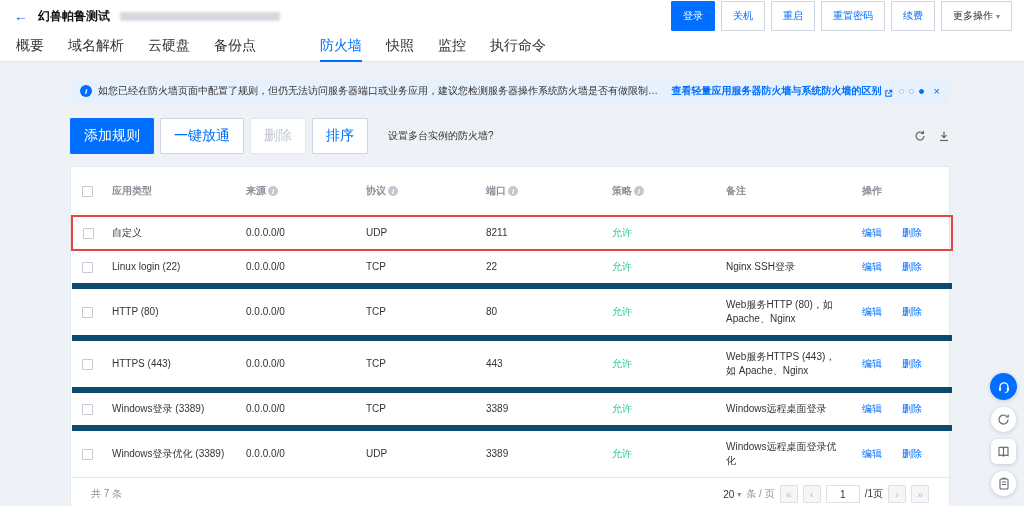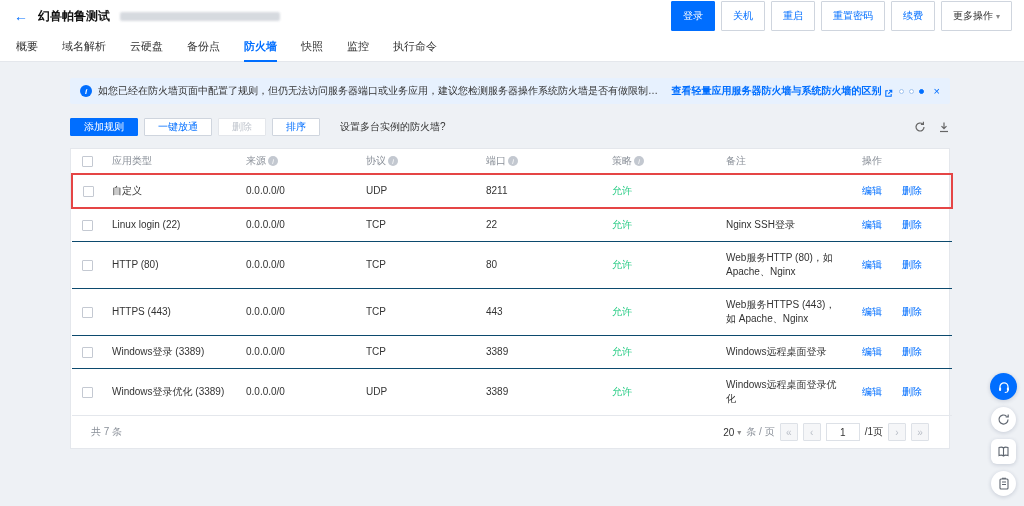--- a/index.html
+++ b/index.html
@@ -14,51 +14,51 @@
   .title { font-size:12px; font-weight:bold; color:#111; }
   .masked { width:160px; height:9px; background:#cdd1d8; border-radius:2px; filter:blur(1px); opacity:.8; }
   .topbar-right { display:flex; align-items:center; gap:6px; }
   .btn { font-size:10px; height:30px; padding:0 11px; border:1px solid #cfd5de; background:#fff; color:#006eff; display:inline-flex; align-items:center; gap:3px; border-radius:1px; cursor:pointer; white-space:nowrap; }
   .btn.primary { background:#006eff; border-color:#006eff; color:#fff; }
   .btn.plain { color:#333; }
   .caret { font-size:8px; color:#888; }
 
   
   .tabbar { height:30px; background:#fff; display:flex; gap:24px; padding:0 16px; border-bottom:1px solid #e4e7ec; }
-  .tab { font-size:11px; color:#333; display:flex; align-items:center; height:30px; border-bottom:2px solid transparent; cursor:pointer; }
-  .tab.active { color:#006eff; border-bottom-color:#006eff; font-weight:bold; }
+  .tab { font-size:14px; color:#333; display:flex; align-items:center; height:30px; border-bottom:2px solid transparent; cursor:pointer; }
+  .tab.active { color:#006eff; border-bottom-color:#006eff; font-weight:normal;margin-left:40px; }
 
   
   .content { padding:16px 74px 0 70px; }
 
   .banner { height:26px; background:#e7f1fe; border-radius:2px; display:flex; align-items:center; padding:0 10px; gap:6px; font-size:10px; color:#333; }
   .binfo { flex:0 0 auto; width:12px; height:12px; border-radius:50%; background:#006eff; color:#fff; font-size:8px; font-style:italic; font-weight:bold; display:flex; align-items:center; justify-content:center; }
   .banner-text { white-space:nowrap; overflow:hidden; text-overflow:ellipsis; flex:0 1 auto; }
   .banner-link { color:#006eff; font-weight:bold; white-space:nowrap; display:inline-flex; align-items:flex-end; gap:2px; cursor:pointer; flex:0 0 auto; }
   .banner-right { margin-left:auto; display:flex; align-items:center; gap:10px; flex:0 0 auto; }
   .dots { display:flex; align-items:center; gap:5px; }
   .dot { width:5px; height:5px; border-radius:50%; border:1px solid #9fc2ef; background:#fff; cursor:pointer; }
   .dot.active { background:#006eff; border-color:#006eff; }
   .banner-close { color:#006eff; font-size:11px; cursor:pointer; }
 
   
   .toolbar { margin-top:14px; display:flex; align-items:center; gap:6px; }
-  .tbtn { font-size:10px; height:18px; padding:0 13px; border:1px solid #cfd5de; background:#fff; color:#006eff; display:inline-flex; align-items:center; border-radius:1px; cursor:pointer; }
+  .tbtn { font-size:14px; height:36px; padding:0 13px; border:1px solid #cfd5de; background:#fff; color:#006eff; display:inline-flex; align-items:center; border-radius:1px; cursor:pointer; }
   .tbtn.primary { background:#006eff; border-color:#006eff; color:#fff; }
   .tbtn.disabled { color:#c2c7cf; border-color:#e3e6eb; cursor:not-allowed; }
   .toolbar-link { font-size:10px; color:#333; margin-left:14px; cursor:pointer; }
   .toolbar-icons { margin-left:auto; display:flex; align-items:center; gap:12px; }
   .icon-btn { display:flex; align-items:center; cursor:pointer; }
 
   
   .table-card { margin-top:12px; background:#fff; border:1px solid #e4e7ec; }
   table { width:100%; border-collapse:collapse; font-size:10px; table-layout:fixed; }
-  th { color:#8a9099; font-weight:normal; text-align:left; padding:5px 10px; border-bottom:1px solid #e4e7ec; }
+  th { color:#8a9099; font-weight:bold; text-align:left; padding:17px 10px; border-bottom:1px solid #e4e7ec; }
   th .hint { display:inline-flex; align-items:center; gap:2px; }
-  td { padding:9px 10px; border-bottom:1px solid #0c4a6e; color:#333; vertical-align:middle; line-height:1.4; }
+  td { padding:9px 10px; border-bottom:6px solid #0c4a6e; color:#333; vertical-align:middle; line-height:1.4; }
   tbody tr:last-child td { border-bottom:1px solid #e4e7ec; }
   col.c-check { width:30px; }
   col.c-app { width:134px; }
   col.c-src { width:120px; }
   col.c-proto { width:120px; }
   col.c-port { width:126px; }
   col.c-policy { width:114px; }
   col.c-remark { width:136px; }
   col.c-act { width:100px; }
   .checkbox { width:11px; height:11px; border:1px solid #c4c9d2; border-radius:1px; background:#fff; display:inline-block; vertical-align:middle; cursor:pointer; }

